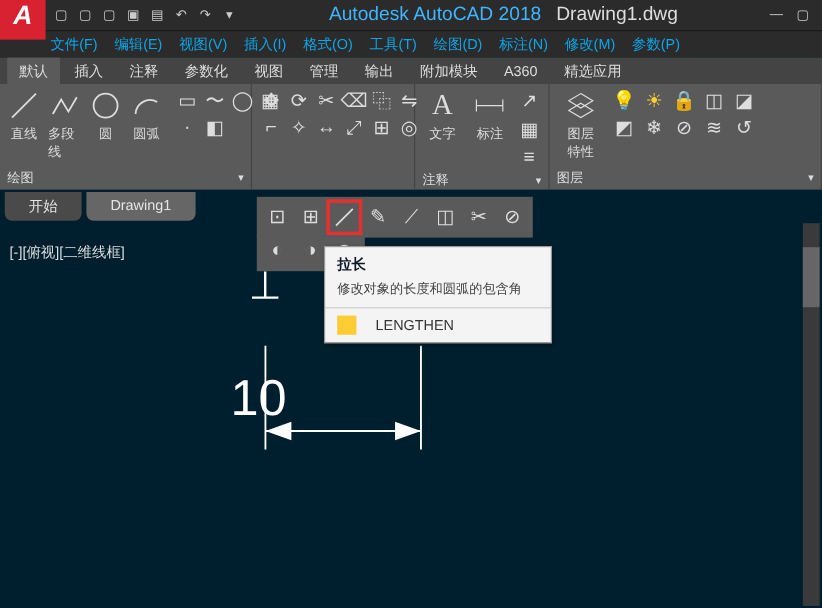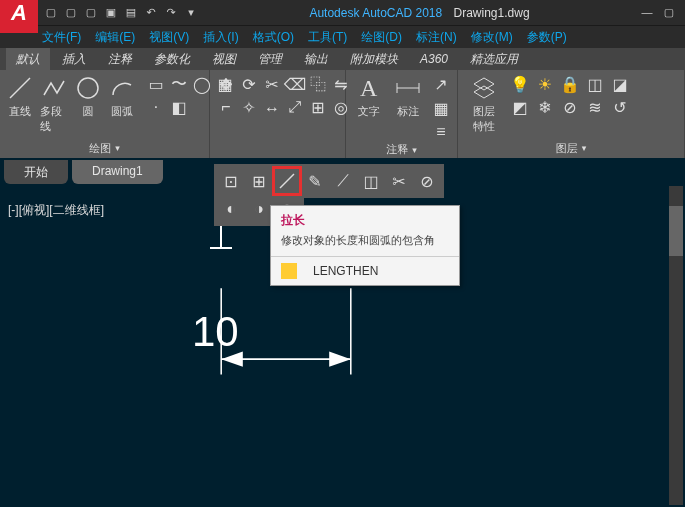--- a/index.html
+++ b/index.html
@@ -3,57 +3,57 @@
 <meta charset="utf-8">
 <style>
 * { margin: 0; padding: 0; box-sizing: border-box; font-family: "Microsoft YaHei", Arial, sans-serif; }
 body { width: 685px; height: 507px; background: #001f2e; overflow: hidden; position: relative; }
 
 
 .titlebar { height: 26px; background: #2b2b2b; display: flex; align-items: center; border-bottom: 1px solid #1a1a1a; }
 .app-logo { width: 38px; height: 40px; background: #d92231; color: white; font-weight: bold; font-size: 22px; display: flex; align-items: center; justify-content: center; position: relative; z-index: 10; font-style: italic; }
 .qat { display: flex; gap: 2px; margin-left: 4px; }
 .qat-btn { width: 18px; height: 18px; display: flex; align-items: center; justify-content: center; color: #ccc; font-size: 11px; }
-.title-text { flex: 1; text-align: center; color: #3fb5ff; font-size: 12px; }
+.title-text { flex: 1; text-align: center; color: #3fb5ff; font-size: 16px; }
 .title-text .doc { color: #ddd; margin-left: 8px; }
 .winctrl { display: flex; gap: 6px; margin-right: 8px; }
 .winctrl span { width: 16px; color: #ccc; font-size: 11px; text-align: center; }
 
 
 .menubar { height: 22px; background: #2b2b2b; display: flex; align-items: center; padding-left: 42px; gap: 14px; }
 .menubar span { color: #0ea5e9; font-size: 12px; }
 
 
 .ribtabs { height: 22px; background: #444; display: flex; align-items: center; padding-left: 6px; gap: 2px; }
-.ribtab { padding: 3px 10px; color: #ddd; font-size: 12px; font-style: italic; }
+.ribtab { padding: 3px 10px; color: #ddd; font-size: 12px; }
 .ribtab.active { background: #5a5a5a; }
 
 
 .ribbon { height: 88px; background: #5a5a5a; display: flex; }
 .panel { border-right: 1px solid #444; padding: 4px 6px 2px; display: flex; flex-direction: column; }
 .panel-body { flex: 1; display: flex; gap: 6px; align-items: flex-start; }
-.panel-foot { height: 16px; text-align: center; color: #ddd; font-size: 11px; display: flex; align-items: center; justify-content: center; gap: 2px; }
+.panel-foot { height: 16px; text-align: center; color: #ddd; font-size: 11px; display: flex; align-items: center; justify-content: space-between; gap: 2px; }
 .bigbtn { display: flex; flex-direction: column; align-items: center; gap: 2px; width: 34px; }
 .bigbtn .ic { width: 28px; height: 28px; display: flex; align-items: center; justify-content: center; }
 .bigbtn .lb { color: #ddd; font-size: 11px; }
 .smgrid { display: grid; grid-template-columns: repeat(6, 20px); grid-auto-rows: 20px; gap: 3px; }
 .smgrid4 { display: grid; grid-template-columns: repeat(4, 20px); grid-auto-rows: 20px; gap: 3px; }
 .smgrid5 { display: grid; grid-template-columns: repeat(5, 22px); grid-auto-rows: 20px; gap: 3px; }
 .sm { width: 20px; height: 20px; display: flex; align-items: center; justify-content: center; color: #ddd; }
 .dd { color: #ddd; font-size: 9px; margin-left: 2px; }
 
 
 .modrow { position: absolute; left: 214px; top: 164px; display: grid; grid-template-columns: repeat(8, 26px); grid-auto-rows: 26px; gap: 2px; background: #5a5a5a; padding: 4px; z-index: 5; }
 .modrow2 { position: absolute; left: 214px; top: 196px; display: grid; grid-template-columns: repeat(3, 26px); grid-auto-rows: 26px; gap: 2px; background: #5a5a5a; padding: 0 4px 4px; z-index: 5; }
 .mod { width: 26px; height: 26px; display: flex; align-items: center; justify-content: center; color: #ddd; background: #5a5a5a; }
 .mod.hl { outline: 3px solid #e63030; outline-offset: -1px; }
 
 
 .tooltip { position: absolute; left: 270px; top: 205px; width: 190px; background: #f4f4f4; border: 1px solid #999; font-size: 12px; z-index: 20; box-shadow: 2px 2px 4px rgba(0,0,0,0.3); }
-.tooltip .tt-title { padding: 6px 10px 2px; font-weight: bold; color: #be185d; }
+.tooltip .tt-title { padding: 6px 10px 2px; font-weight: bold; color: #0f172a; }
 .tooltip .tt-desc { padding: 2px 10px 8px; color: #444; font-size: 11px; }
 .tooltip .tt-sep { border-top: 1px solid #ccc; }
 .tooltip .tt-cmd { padding: 6px 10px; display: flex; align-items: center; gap: 16px; color: #333; }
 .tooltip .tt-cmd .cmdic { width: 16px; height: 16px; background: #ffcc33; display: inline-block; }
 .tooltip .tt-help { padding: 4px 10px 8px; color: #444; font-size: 11px; }
 
 
 .doctabs { position: absolute; left: 4px; top: 160px; height: 24px; display: flex; z-index: 3; }
 .doctab { padding: 4px 20px; background: #4a4a4a; color: #e5e5e5; font-size: 12px; border-radius: 0 0 6px 6px; margin-right: 4px; }
 .doctab.active { background: #666; }

